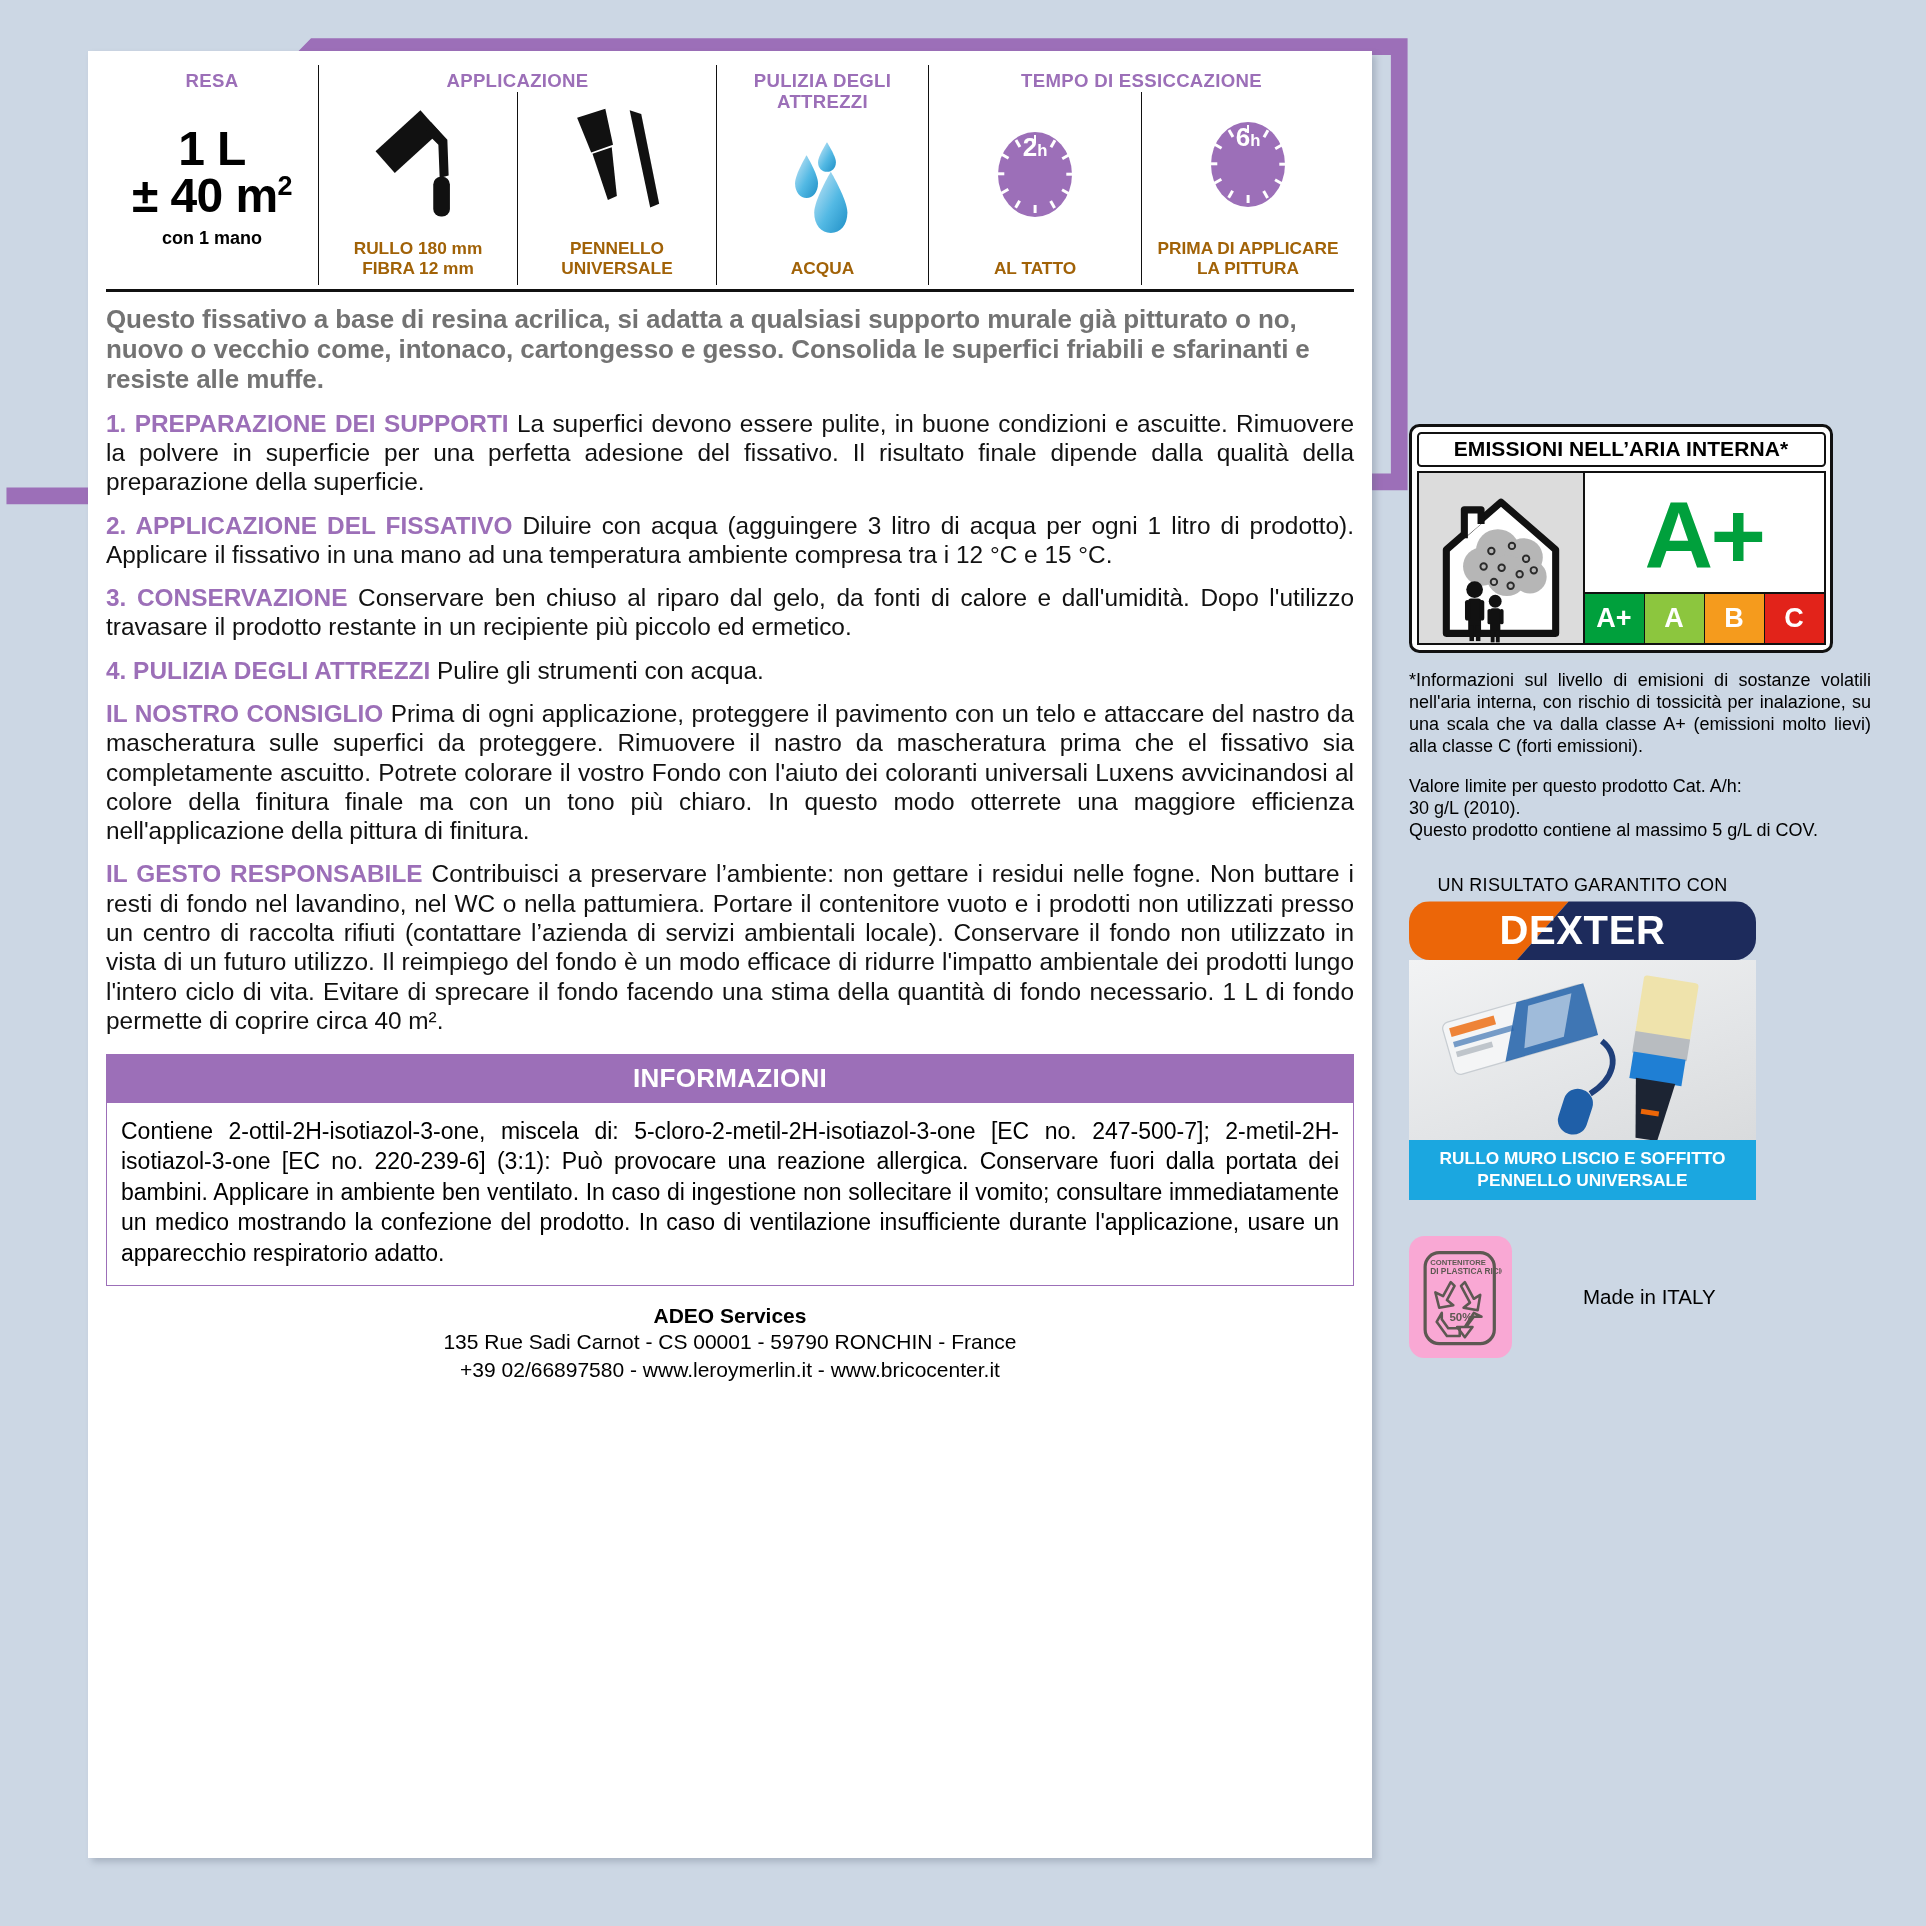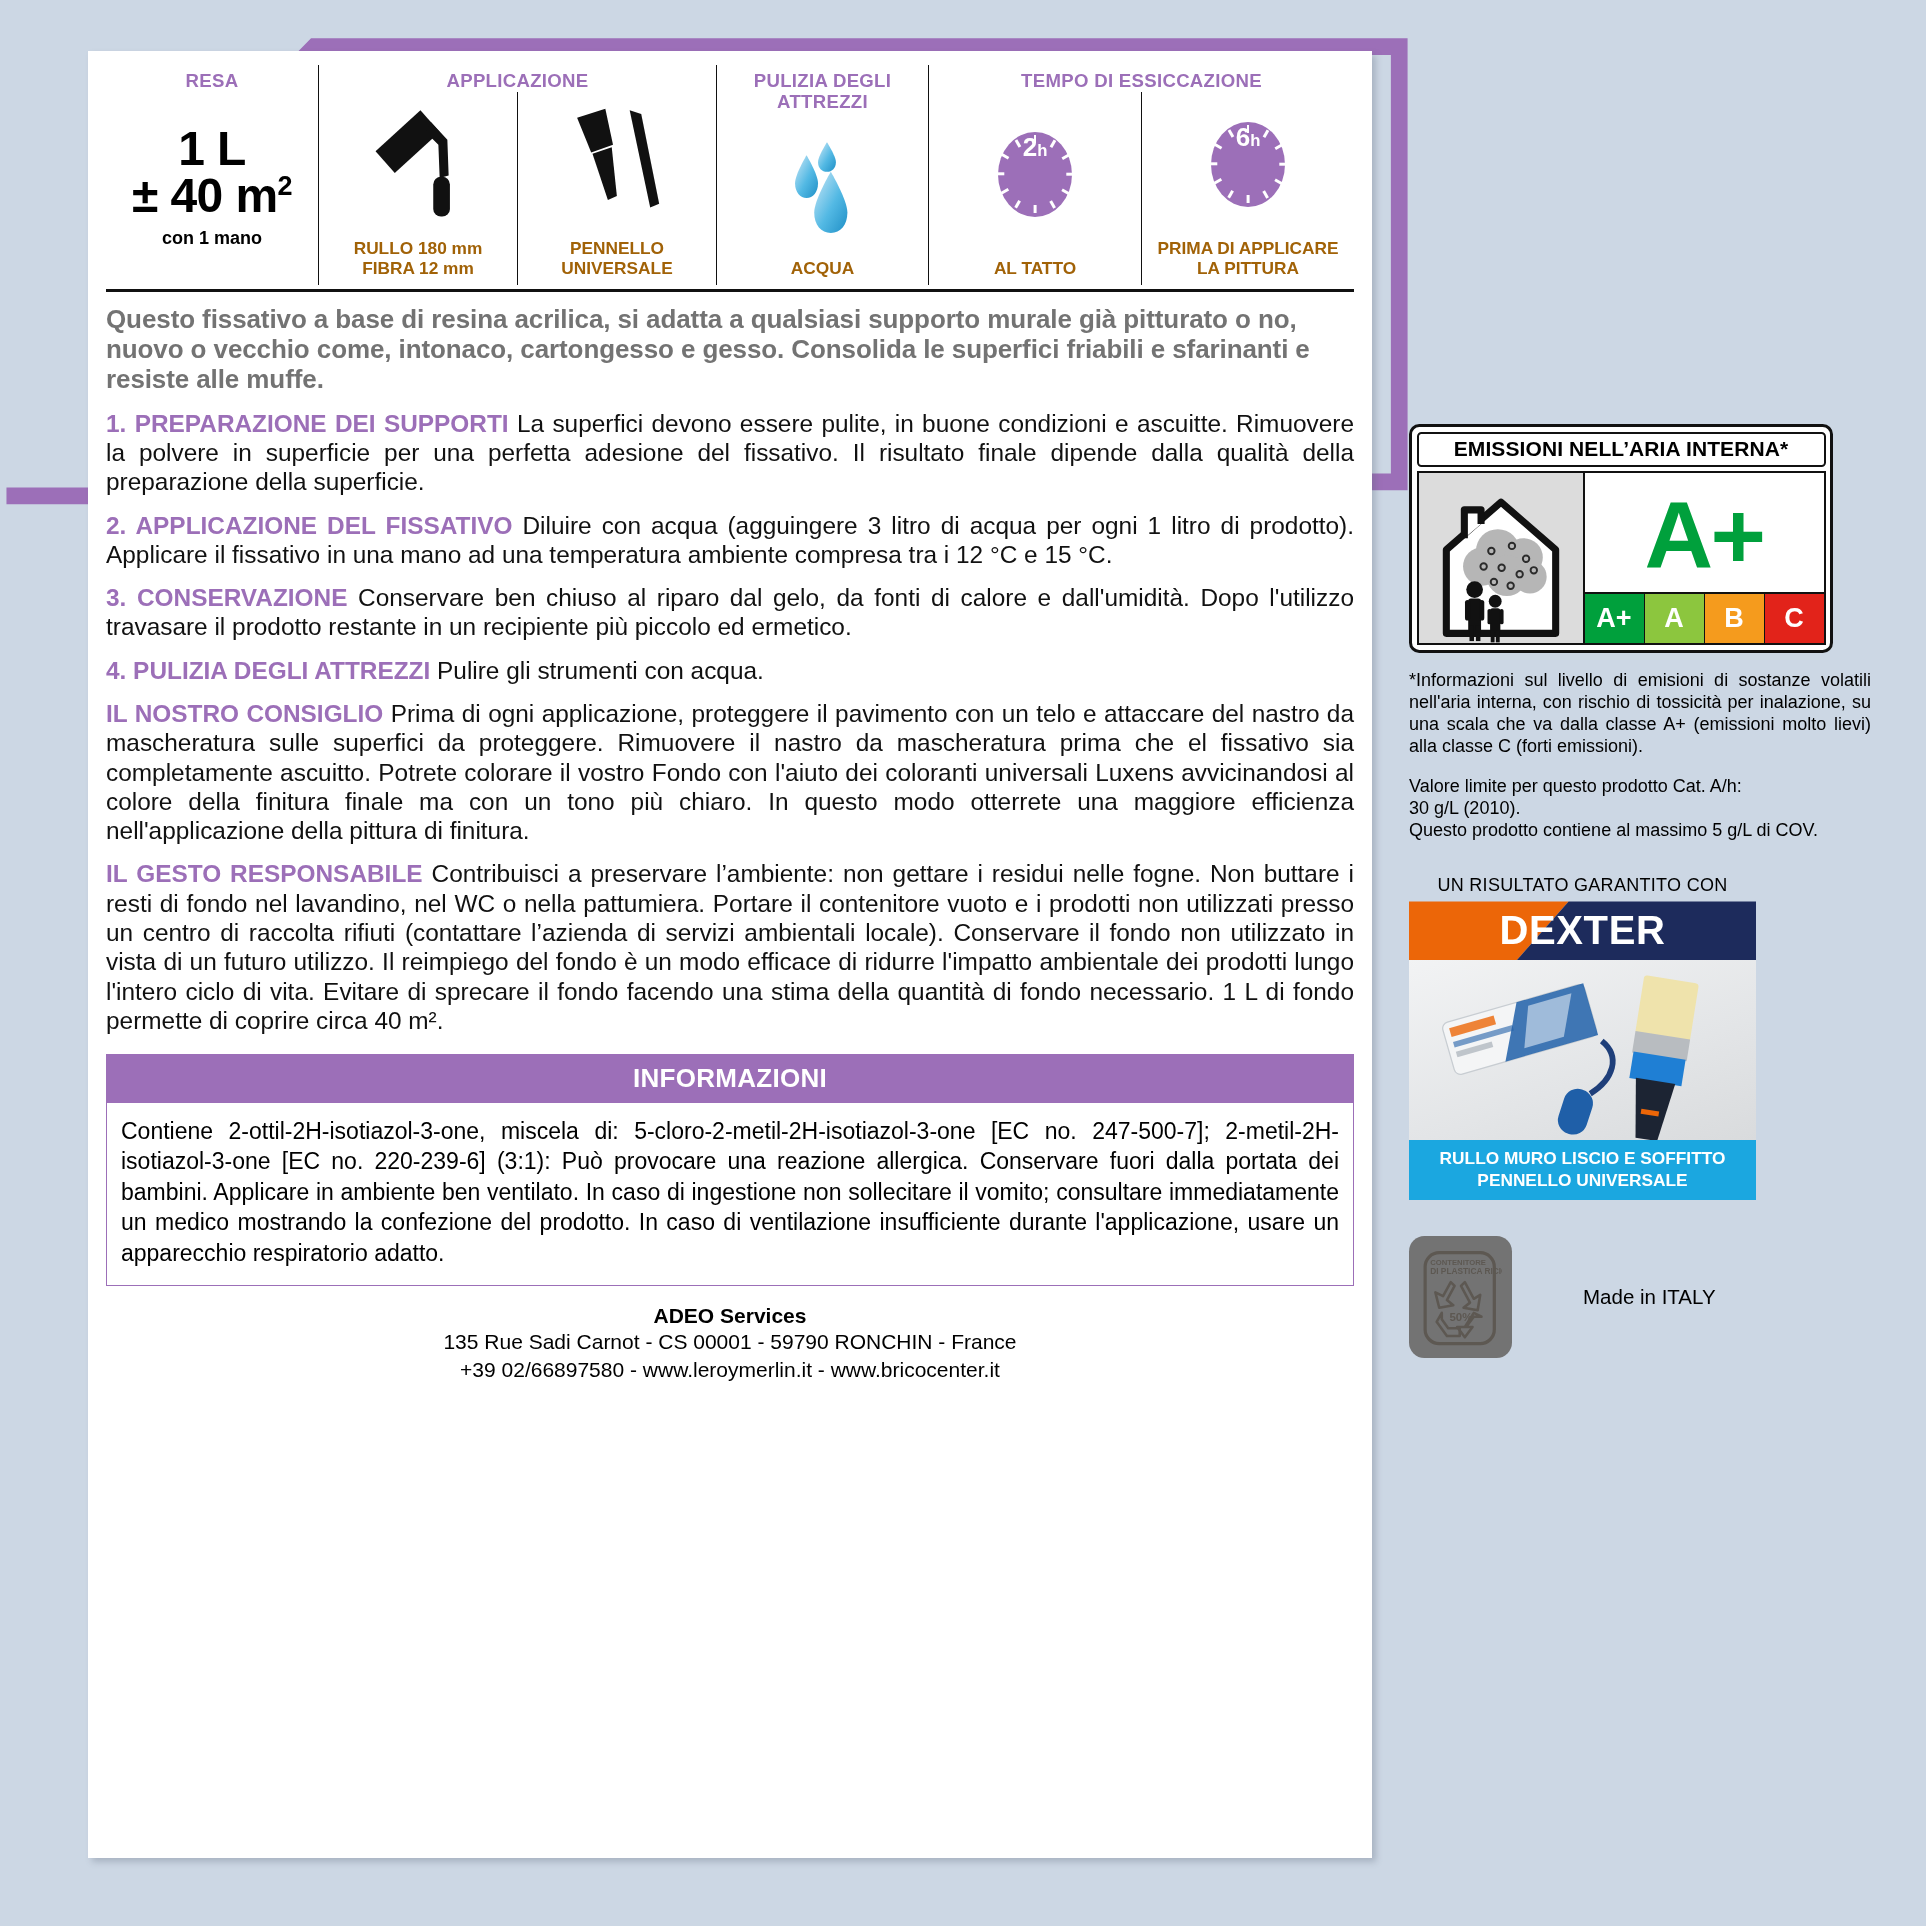--- a/index.html
+++ b/index.html
@@ -106,29 +106,29 @@
   .emis-grade .g{ color:#00a03c; font-weight:bold; font-size:95px; line-height:.8; letter-spacing:-2.6px;}
   .scale{ display:flex; height:51px; border-top:2.6px solid #111; }
   .scale div{ flex:1; display:flex; align-items:center; justify-content:center; color:#fff; font-weight:bold; font-size:27px; }
   .scale div + div{ border-left:1.9px solid #111; }
 
   .foot-note{ font-size:18px; line-height:1.22; margin-top:16.7px; width:462px; text-align:justify;}
   .foot-note2{ font-size:18px; line-height:1.22; margin-top:19px; width:488px;}
 
   .dexter-wrap{ margin-top:33px; width:347px; }
   .dexter-top{ text-align:center; font-size:18px; letter-spacing:0.3px; }
-  .dexter-logo{ display:flex; height:59px; margin-top:5.1px; position:relative; overflow:hidden;}
+  .dexter-logo{ display:flex; height:59px; margin-top:5.1px; position:relative; overflow:hidden;border-radius:21px;}
   .dx-orange{ position:absolute; inset:0; background:#ec6608; clip-path:polygon(0 0, 46% 0, 31% 100%, 0 100%); }
   .dx-navy{ position:absolute; inset:0; background:#1d2b5c; clip-path:polygon(46% 0, 100% 0, 100% 100%, 31% 100%); }
   .dx-word{ position:relative; width:100%; text-align:center; color:#fff; font-weight:bold; font-size:40px; letter-spacing:0.6px; line-height:59px; }
   .dexter-photo{ height:180px; background:linear-gradient(160deg,#f2f3f4 0%,#e3e5e7 60%,#d9dbdd 100%); position:relative; overflow:hidden;}
   .dexter-cap{ background:#1ba7e0; color:#fff; text-align:center; font-weight:bold; font-size:17.3px; line-height:1.25; padding:7.7px 3.9px 9px 3.9px;}
 
   .recyc-row{ display:flex; align-items:center; margin-top:36px; }
-  .recyc{ width:103px; height:122px; background:#737373; border-radius:15.4px; display:flex; align-items:center; justify-content:center;}
+  .recyc{ width:103px; height:122px; background:#f9a8d4; border-radius:15.4px; display:flex; align-items:center; justify-content:center;}
   .made{ font-size:20.5px; margin-left:71px; }
 
   
   .art svg{ display:block; }
 </style>
 </head>
 <body>
 
 <div id="purple-frame">
   <svg width="1429" height="491" viewBox="0 0 2225 765">

